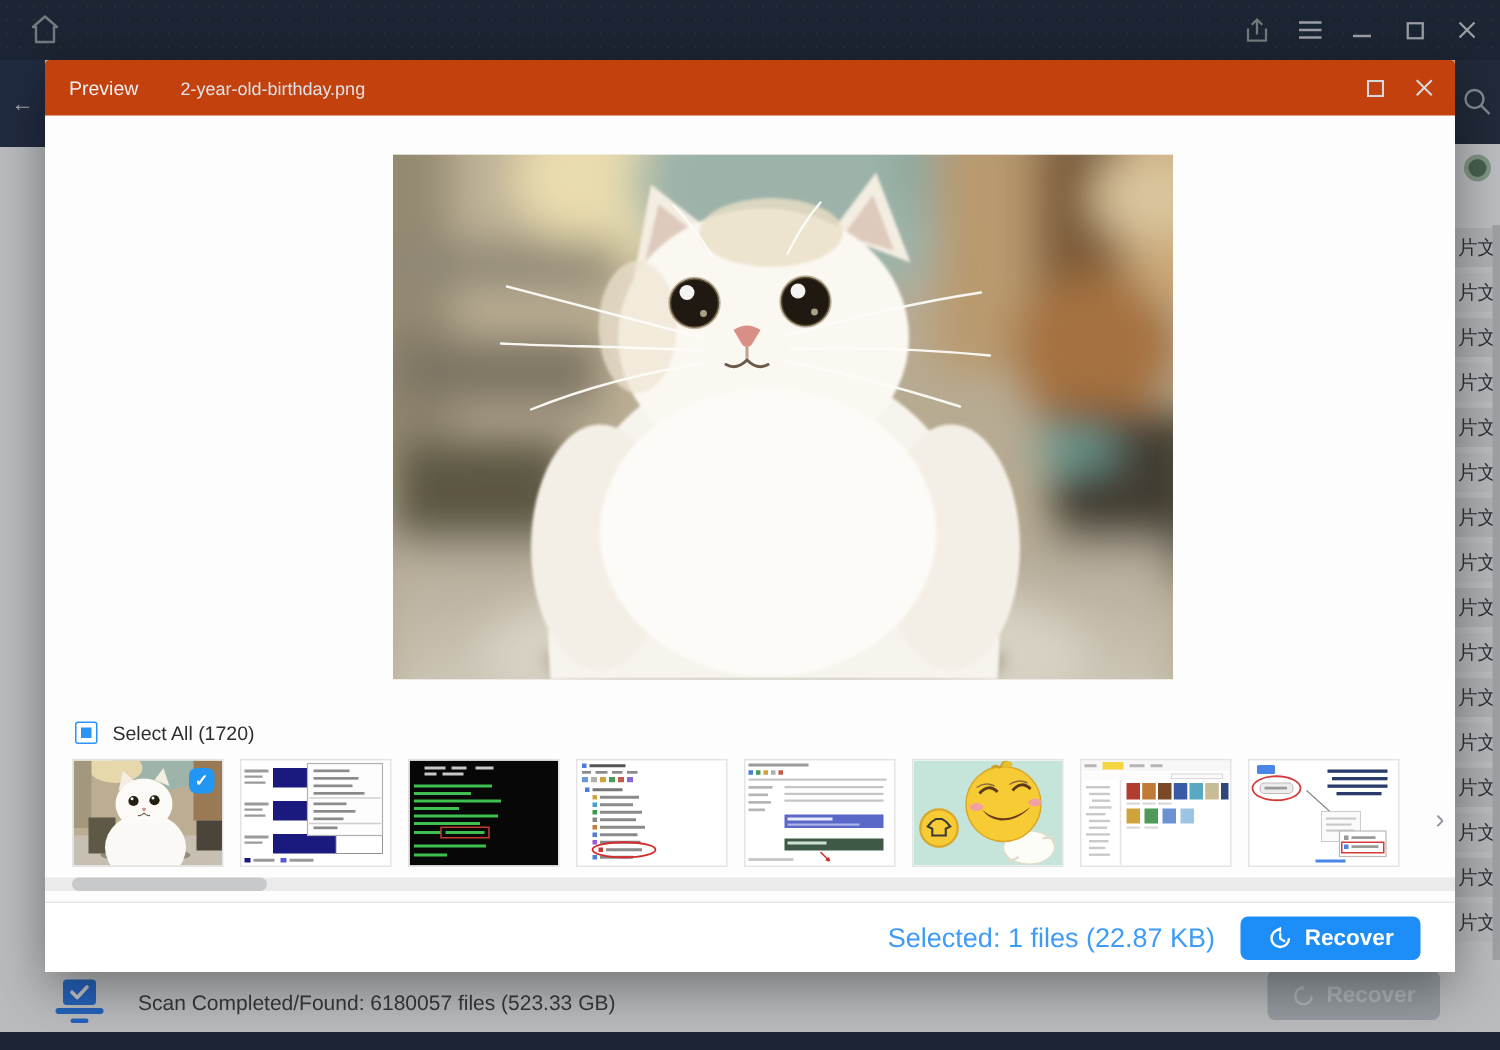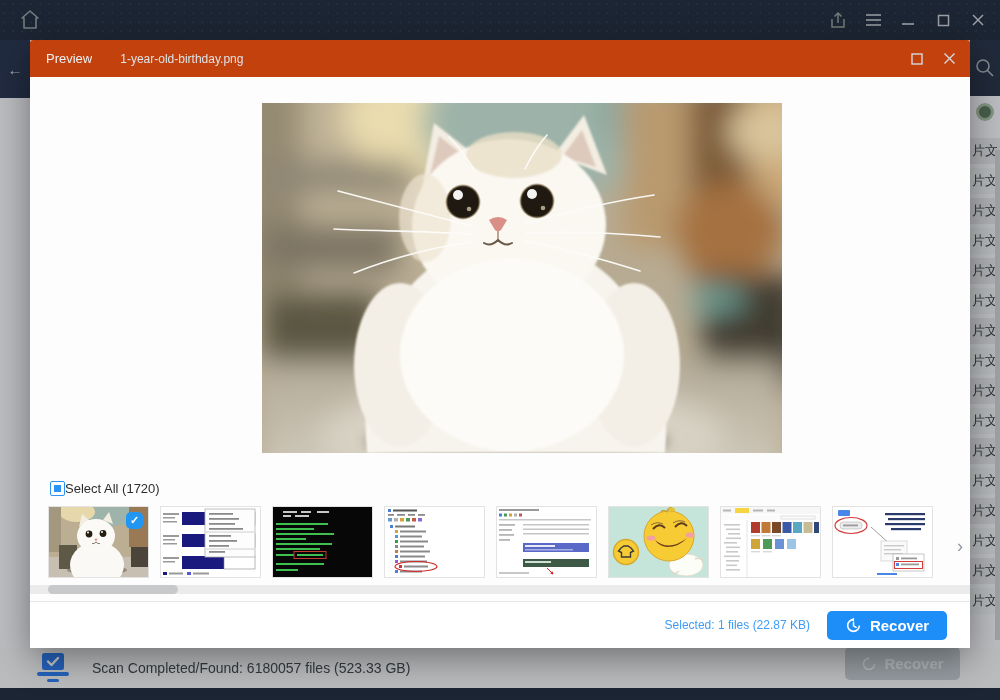--- a/index.html
+++ b/index.html
@@ -11,21 +11,21 @@
     background-image:radial-gradient(rgba(255,255,255,0.07) 1px,transparent 1px);background-size:9px 9px;}
   .home-ic{position:absolute;left:20px;top:8px;}
   .tb-right{position:absolute;right:12px;top:0;height:40px;display:flex;align-items:center;gap:15px;}
   .tb-btn{width:20px;height:20px;display:flex;align-items:center;justify-content:center;color:#c9ced4;font-size:14px;}
   .app-body{position:absolute;left:0;top:40px;width:1000px;height:608px;background:#f2f4f7;}
   .left-strip{position:absolute;left:0;top:0;width:30px;height:58px;background:#2a3550;color:#d4d9df;
     display:flex;align-items:center;justify-content:center;font-size:15px;}
   .right-strip{position:absolute;right:0;top:0;width:30px;height:56px;background:#2a3447;}
   .badge-green{position:absolute;right:6px;top:63px;width:18px;height:18px;border-radius:50%;
     background:#5d7a60;border:3px solid #a8bfa8;box-sizing:border-box;}
-  .file-col{position:absolute;right:0;top:98px;width:30px;}
+  .file-col{position:absolute;right:0;top:112px;width:30px;}
   .file-row{height:26px;margin-bottom:4px;background:#e2e4e6;color:#3a3f45;font-size:13px;
     line-height:26px;padding-left:2px;overflow:hidden;white-space:nowrap;}
   .file-row:nth-child(even){background:#eceef0;}
   .file-scroll{position:absolute;right:0;top:110px;width:5px;height:490px;background:#cfd1d3;}
   .statusbar{position:absolute;left:0;top:648px;width:1000px;height:40px;background:#f1f2f4;}
   .scan-ic{position:absolute;left:34px;top:3px;}
   .scan-text{position:absolute;left:92px;top:0;height:40px;line-height:40px;font-size:14px;color:#43474c;}
   .bottom-strip{position:absolute;left:0;top:688px;width:1000px;height:12px;background:#232d3e;}
   .ghost-recover{position:absolute;left:845px;top:647px;width:115px;height:33px;background:#c2c8ce;
     border-radius:5px;color:#e6eaee;font-size:15px;font-weight:bold;display:flex;align-items:center;justify-content:center;gap:7px;}
@@ -37,38 +37,38 @@
   .modal{position:absolute;left:30px;top:40px;width:940px;height:608px;background:#fdfdfe;
     border-radius:3px 3px 0 0;box-shadow:0 10px 35px rgba(0,0,0,0.4);}
   .m-header{position:absolute;left:0;top:0;width:940px;height:37px;background:#c2410c;
     border-radius:3px 3px 0 0;display:flex;align-items:center;}
   .m-title{margin-left:16px;font-size:13px;color:#eef1f4;}
   .m-file{margin-left:28px;font-size:12px;color:#dfe3e8;}
   .m-ctl{position:absolute;top:0;height:37px;width:26px;display:flex;align-items:center;justify-content:center;color:#d4d9df;}
   .m-max{right:40px;font-size:12px;}
   .m-close{right:8px;font-size:14px;}
   .preview-wrap{position:absolute;left:232px;top:63px;width:520px;height:350px;overflow:hidden;}
-  .select-row{position:absolute;left:20px;top:441px;display:flex;align-items:center;}
+  .select-row{position:absolute;left:20px;top:441px;display:flex;align-items:center;gap:10px;}
   .cbx{width:15px;height:15px;border:1.5px solid #2a93f5;border-radius:2px;background:#fff;
     box-sizing:border-box;display:flex;align-items:center;justify-content:center;}
   .cbx-inner{width:7px;height:7px;background:#2a93f5;}
   .select-label{font-size:13px;color:#2e2e2e;}
   .thumbs{position:absolute;left:18px;top:466px;display:flex;gap:11px;}
   .thumb{position:relative;width:101px;height:72px;background:#fff;border:1px solid #e3e3e3;
     box-sizing:border-box;overflow:hidden;flex:none;}
   .thumb svg{display:block;}
   .check-badge{position:absolute;top:5px;right:5px;width:17px;height:17px;background:#2196f3;border-radius:5px;
     color:#fff;font-size:11px;font-weight:bold;display:flex;align-items:center;justify-content:center;}
   .chevron{position:absolute;left:921px;top:495px;width:18px;height:22px;color:#8f96a0;font-size:18px;
     display:flex;align-items:center;justify-content:center;}
   .scroll-track{position:absolute;left:0;top:545px;width:940px;height:9px;background:#ebebeb;}
   .scroll-thumb{position:absolute;left:18px;top:0;width:130px;height:9px;background:#c7c9cb;border-radius:5px;}
   .m-footer{position:absolute;left:0;top:561px;width:940px;height:47px;background:#fff;border-top:1px solid #e6e6e6;
     box-sizing:border-box;display:flex;align-items:center;justify-content:flex-end;padding-right:23px;gap:17px;}
-  .sel-summary{font-size:12px;color:#3f9cf6;}
+  .sel-summary{font-size:18px;color:#3f9cf6;}
   .recover-btn{width:120px;height:29px;background:#1d8df8;border-radius:5px;color:#fff;font-size:15px;
     font-weight:bold;display:flex;align-items:center;justify-content:center;gap:8px;}
 </style>
 </head>
 <body>
 
 <div class="screen">
 
   <div class="titlebar">
     <div class="home-ic">
@@ -158,21 +158,21 @@
         <path d="M9 0.8 L5.6 2.8 L9 4.8 Z" fill="#e6eaee"></path>
       </svg>
     <span>Recover</span>
   </div>
 
   <div class="overlay"></div>
 
   <div class="modal">
     <div class="m-header">
       <span class="m-title">Preview</span>
-      <span class="m-file">1-year-old-birthday.png</span>
+      <span class="m-file">2-year-old-birthday.png</span>
       <div class="m-ctl m-max">
         <svg width="12" height="12" viewBox="0 0 12 12">
             <rect x="1" y="1" width="10" height="10" fill="none" stroke="#d4d9df" stroke-width="1.4"></rect>
           </svg>
       </div>
       <div class="m-ctl m-close">
         <svg width="13" height="13" viewBox="0 0 13 13">
             <path d="M1.5 1.5 L11.5 11.5 M11.5 1.5 L1.5 11.5" stroke="#d4d9df" stroke-width="1.4"></path>
           </svg>
       </div>

